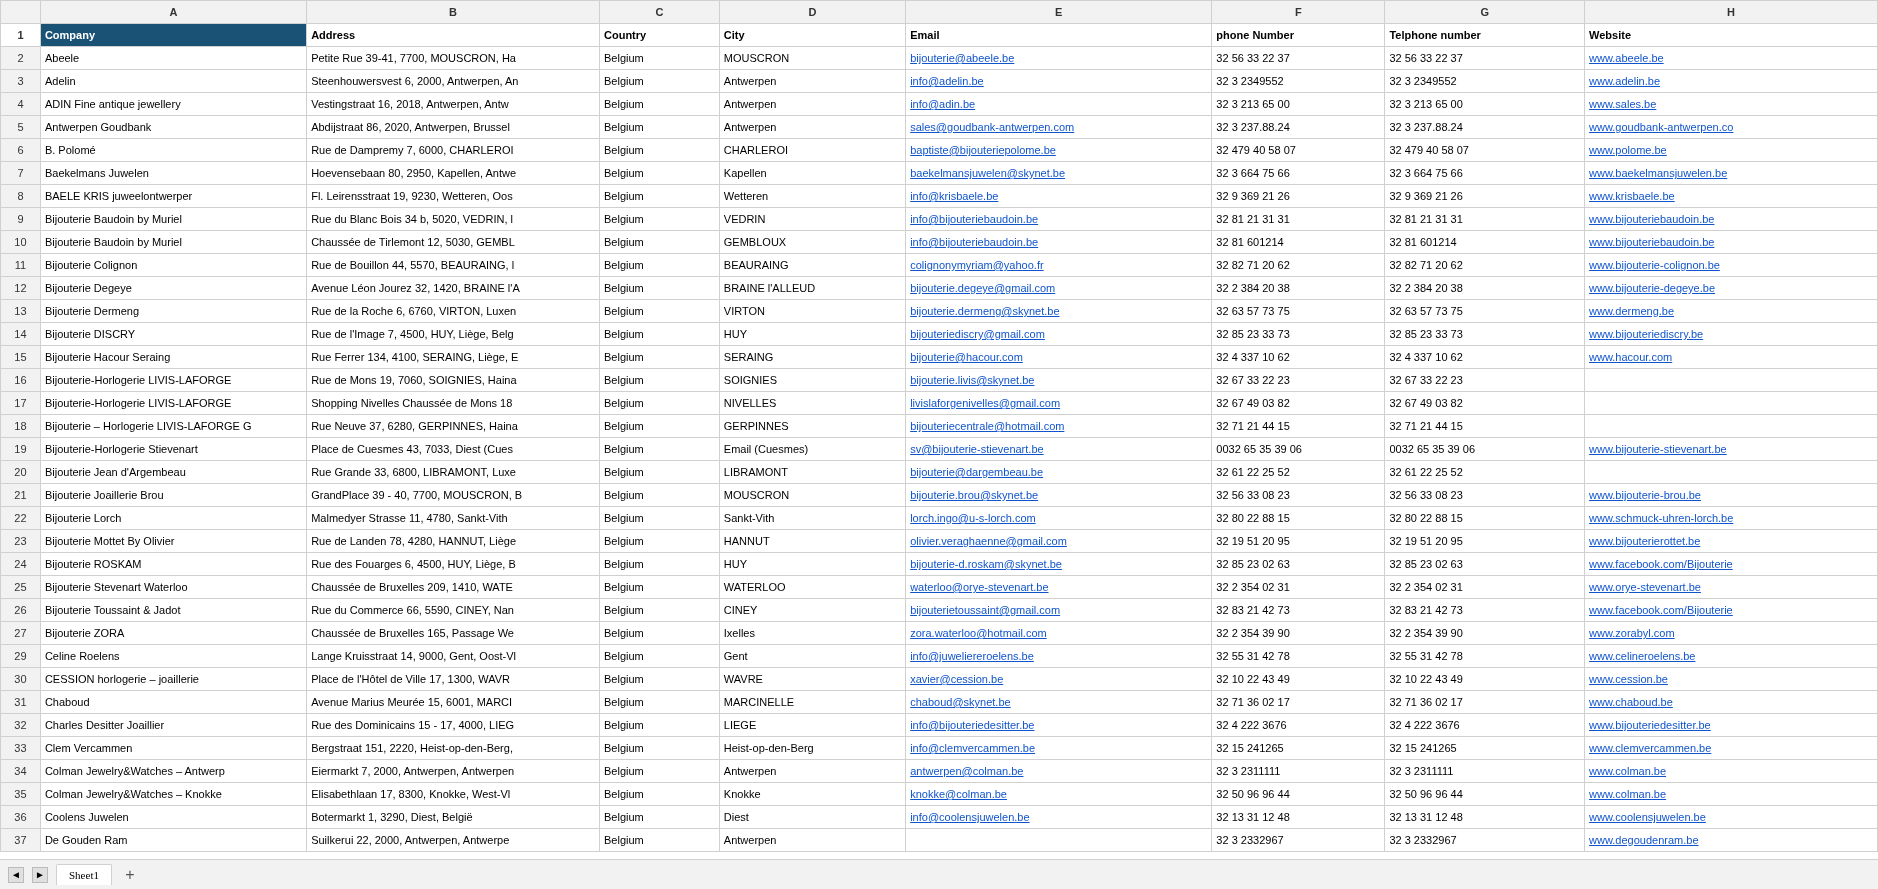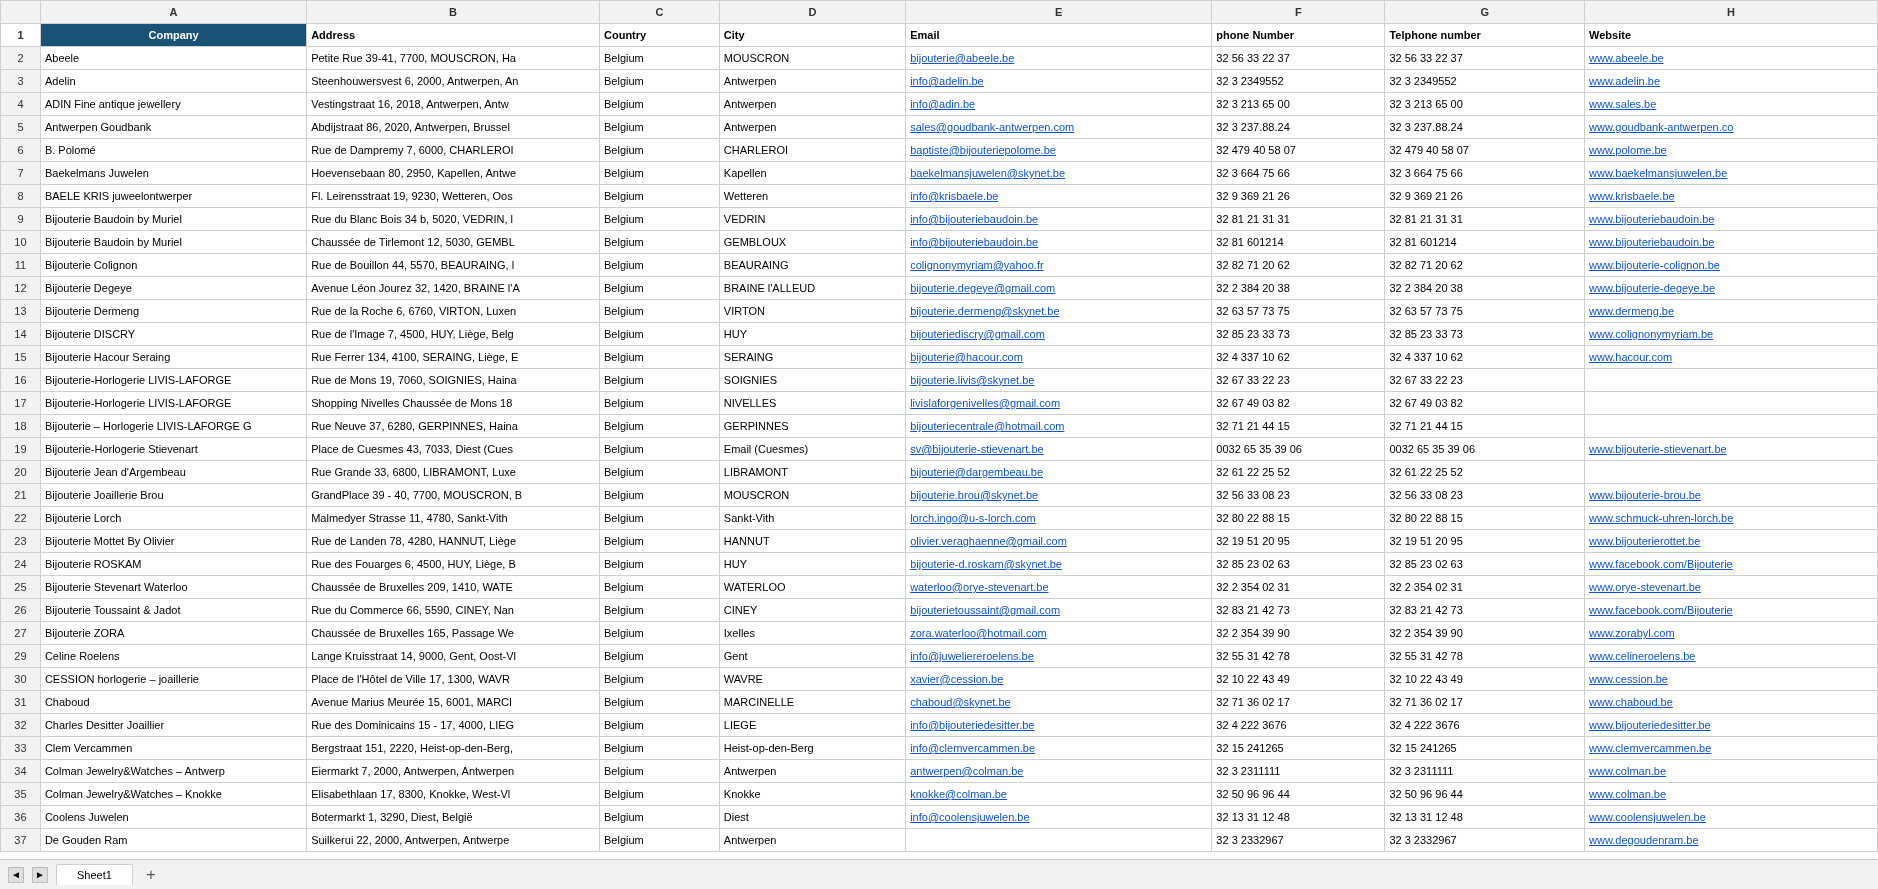--- a/index.html
+++ b/index.html
@@ -81,21 +81,20 @@
     .data-header td {
       background: #fff;
       font-weight: bold;
       font-size: 11px;
     }
 
     .data-header td.col-company {
       background: #1a5276;
       color: #fff;
       font-weight: bold;
-      text-align: center;
     }
 
     tbody tr:nth-child(even) {
       background: #fff;
     }
     tbody tr:nth-child(odd) {
       background: #fff;
     }
 
     
@@ -121,24 +120,25 @@
       display: flex;
       align-items: center;
       padding: 0 8px;
       gap: 8px;
     }
 
     .sheet-tab {
       background: #fff;
       border: 1px solid #d0d0d0;
       border-bottom: none;
-      padding: 4px 20px;
+      padding: 4px 12px;
       font-size: 11px;
       cursor: pointer;
       border-radius: 2px 2px 0 0;
+      font-family: Liberation Serif, serif;
     }
 
     .add-sheet-btn {
       width: 20px;
       height: 20px;
       display: flex;
       align-items: center;
       justify-content: center;
       font-size: 16px;
       cursor: pointer;
@@ -324,21 +324,21 @@
   </tr>
             <tr>
     <td class="row-num">14</td>
     <td class="col-a">Bijouterie DISCRY</td>
     <td class="col-b">Rue de l'Image 7, 4500, HUY, Liège, Belg</td>
     <td class="col-c">Belgium</td>
     <td class="col-d">HUY</td>
     <td class="col-e"><span class="link-cell">bijouteriediscry@gmail.com</span></td>
     <td class="col-f">32 85 23 33 73</td>
     <td class="col-g">32 85 23 33 73</td>
-    <td class="col-h"><span class="link-cell">www.colignonymyriam.be</span></td>
+    <td class="col-h"><span class="link-cell">www.bijouteriediscry.be</span></td>
   </tr>
             <tr>
     <td class="row-num">15</td>
     <td class="col-a">Bijouterie Hacour Seraing</td>
     <td class="col-b">Rue Ferrer 134, 4100, SERAING, Liège, E</td>
     <td class="col-c">Belgium</td>
     <td class="col-d">SERAING</td>
     <td class="col-e"><span class="link-cell">bijouterie@hacour.com</span></td>
     <td class="col-f">32 4 337 10 62</td>
     <td class="col-g">32 4 337 10 62</td>

